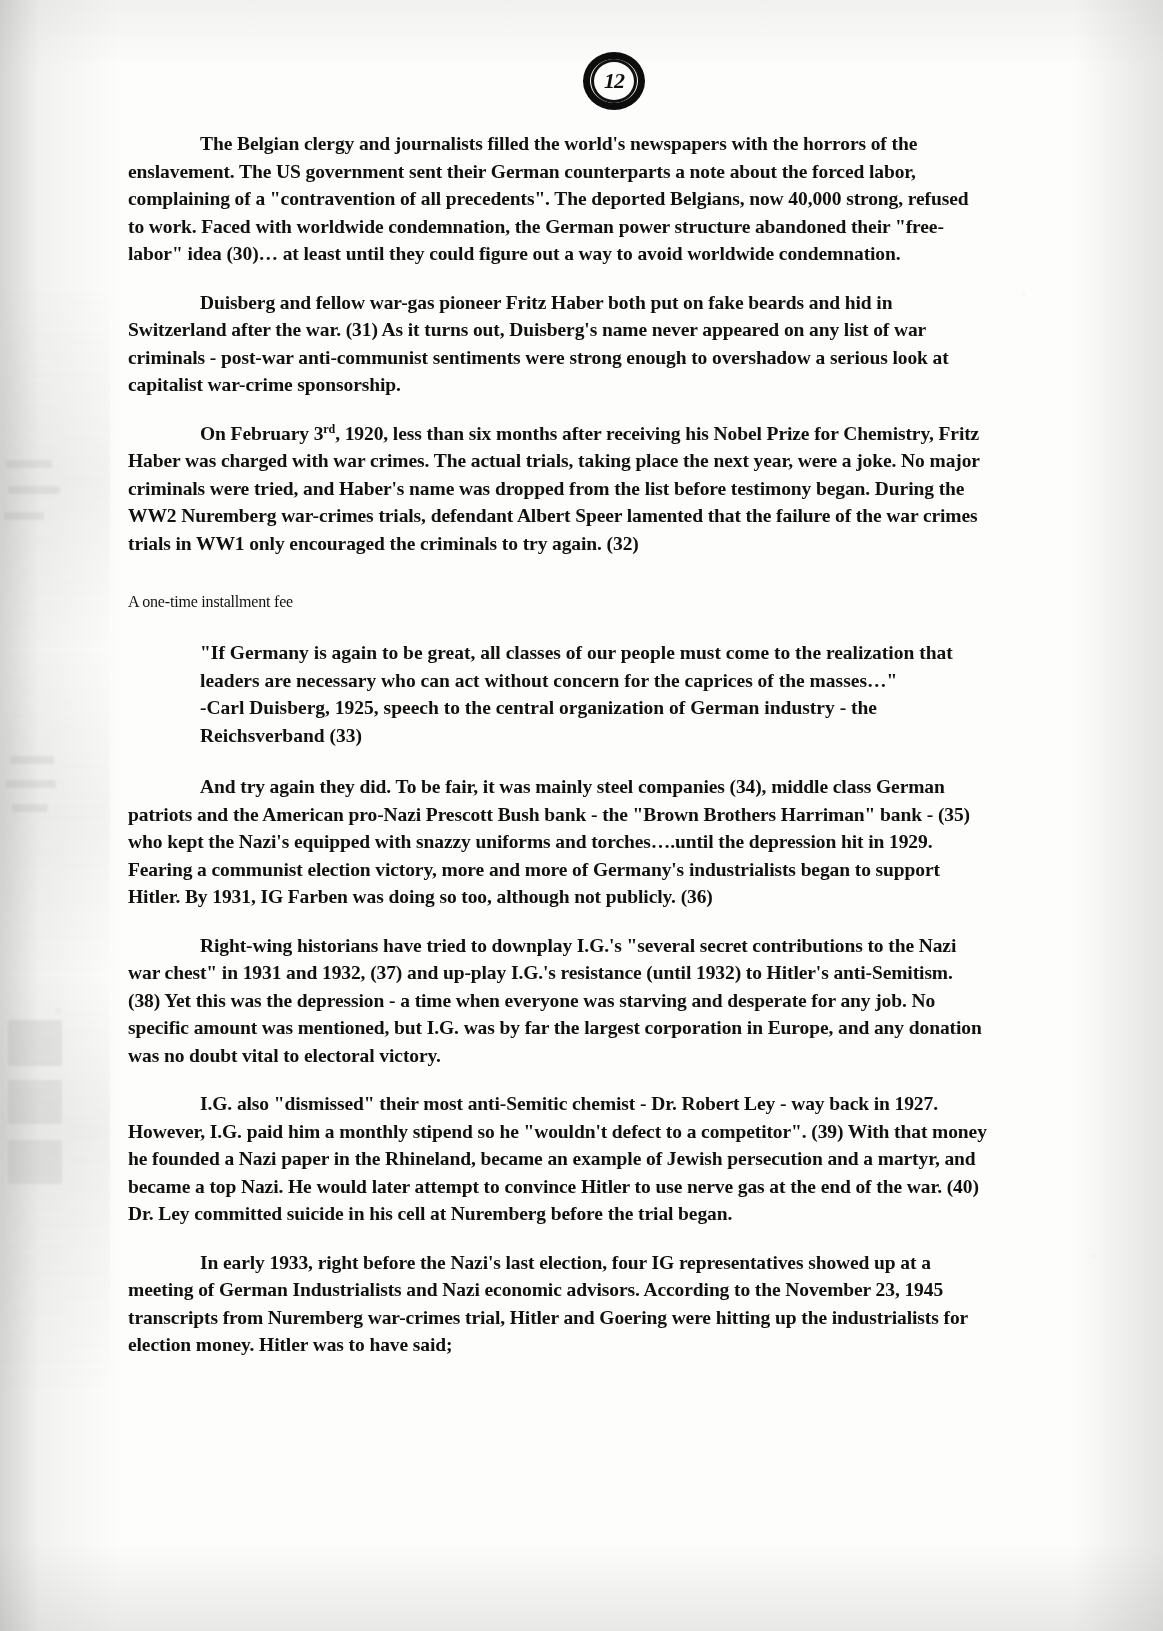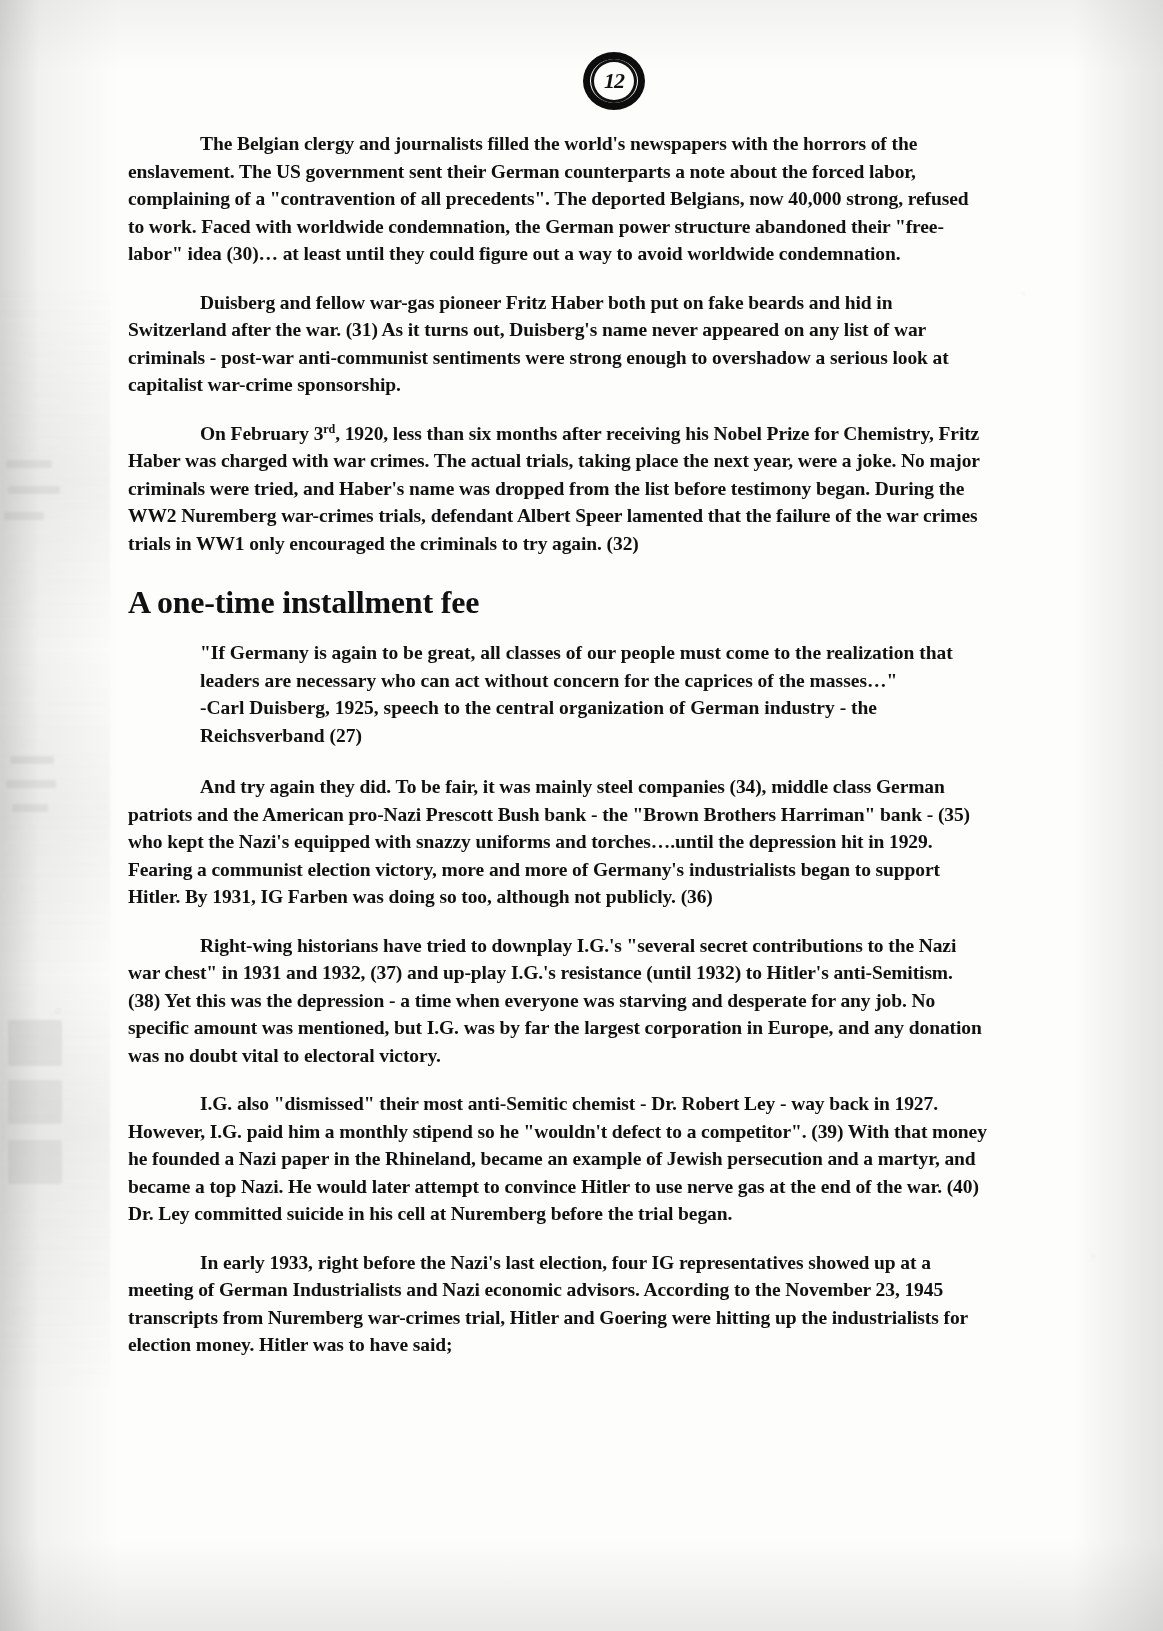--- a/index.html
+++ b/index.html
@@ -109,23 +109,23 @@
     font-size: 19.5px;
     line-height: 27.5px;
     font-weight: bold;
     color: #111;
     text-align: left;
     text-indent: 72px;
     letter-spacing: -0.1px;
   }
   h2.section-heading {
     margin: 30px 0 22px 0;
-    font-size: 32px;
+    font-size: 16px;
     line-height: 30px;
-    font-weight: bold;
+    font-weight: normal;
     color: #111;
     text-indent: 0;
     letter-spacing: -0.2px;
   }
   .quote-block {
     margin: 0 0 24px 0;
     padding-left: 72px;
     font-size: 19.5px;
     line-height: 27.5px;
     font-weight: bold;
@@ -171,21 +171,21 @@
     <p class="body">The Belgian clergy and journalists filled the world's newspapers with the horrors of the enslavement. The US government sent their German counterparts a note about the forced labor, complaining of a "contravention of all precedents". The deported Belgians, now 40,000 strong, refused to work. Faced with worldwide condemnation, the German power structure abandoned their "free-labor" idea (30)… at least until they could figure out a way to avoid worldwide condemnation.</p>
 
     <p class="body">Duisberg and fellow war-gas pioneer Fritz Haber both put on fake beards and hid in Switzerland after the war. (31) As it turns out, Duisberg's name never appeared on any list of war criminals - post-war anti-communist sentiments were strong enough to overshadow a serious look at capitalist war-crime sponsorship.</p>
 
     <p class="body"><span>On February 3</span><sup>rd</sup><span>, 1920, less than six months after receiving his Nobel Prize for Chemistry, Fritz Haber was charged with war crimes. The actual trials, taking place the next year, were a joke. No major criminals were tried, and Haber's name was dropped from the list before testimony began. During the WW2 Nuremberg war-crimes trials, defendant Albert Speer lamented that the failure of the war crimes trials in WW1 only encouraged the criminals to try again. (32)</span></p>
 
     <h2 class="section-heading">A one-time installment fee</h2>
 
     <div class="quote-block">
       <p>"If Germany is again to be great, all classes of our people must come to the realization that leaders are necessary who can act without concern for the caprices of the masses…"</p>
-      <p>-Carl Duisberg, 1925, speech to the central organization of German industry - the Reichsverband (27)</p>
+      <p>-Carl Duisberg, 1925, speech to the central organization of German industry - the Reichsverband (33)</p>
     </div>
 
     <p class="body">And try again they did. To be fair, it was mainly steel companies (34), middle class German patriots and the American pro-Nazi Prescott Bush bank - the "Brown Brothers Harriman" bank - (35) who kept the Nazi's equipped with snazzy uniforms and torches….until the depression hit in 1929. Fearing a communist election victory, more and more of Germany's industrialists began to support Hitler. By 1931, IG Farben was doing so too, although not publicly. (36)</p>
     <p class="body">Right-wing historians have tried to downplay I.G.'s "several secret contributions to the Nazi war chest" in 1931 and 1932, (37) and up-play I.G.'s resistance (until 1932) to Hitler's anti-Semitism. (38) Yet this was the depression - a time when everyone was starving and desperate for any job. No specific amount was mentioned, but I.G. was by far the largest corporation in Europe, and any donation was no doubt vital to electoral victory.</p>
     <p class="body">I.G. also "dismissed" their most anti-Semitic chemist - Dr. Robert Ley - way back in 1927. However, I.G. paid him a monthly stipend so he "wouldn't defect to a competitor". (39) With that money he founded a Nazi paper in the Rhineland, became an example of Jewish persecution and a martyr, and became a top Nazi. He would later attempt to convince Hitler to use nerve gas at the end of the war. (40) Dr. Ley committed suicide in his cell at Nuremberg before the trial began.</p>
     <p class="body">In early 1933, right before the Nazi's last election, four IG representatives showed up at a meeting of German Industrialists and Nazi economic advisors. According to the November 23, 1945 transcripts from Nuremberg war-crimes trial, Hitler and Goering were hitting up the industrialists for election money. Hitler was to have said;</p>
 
   </div>
 </div>
 

